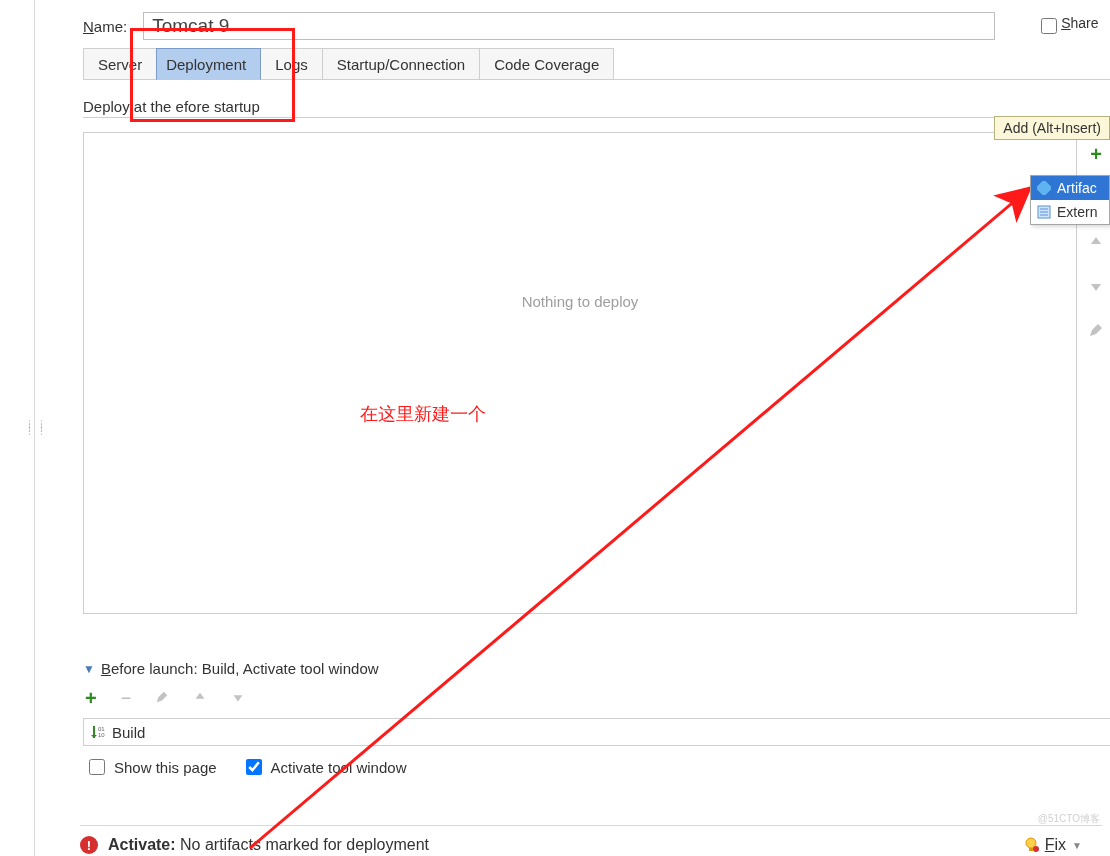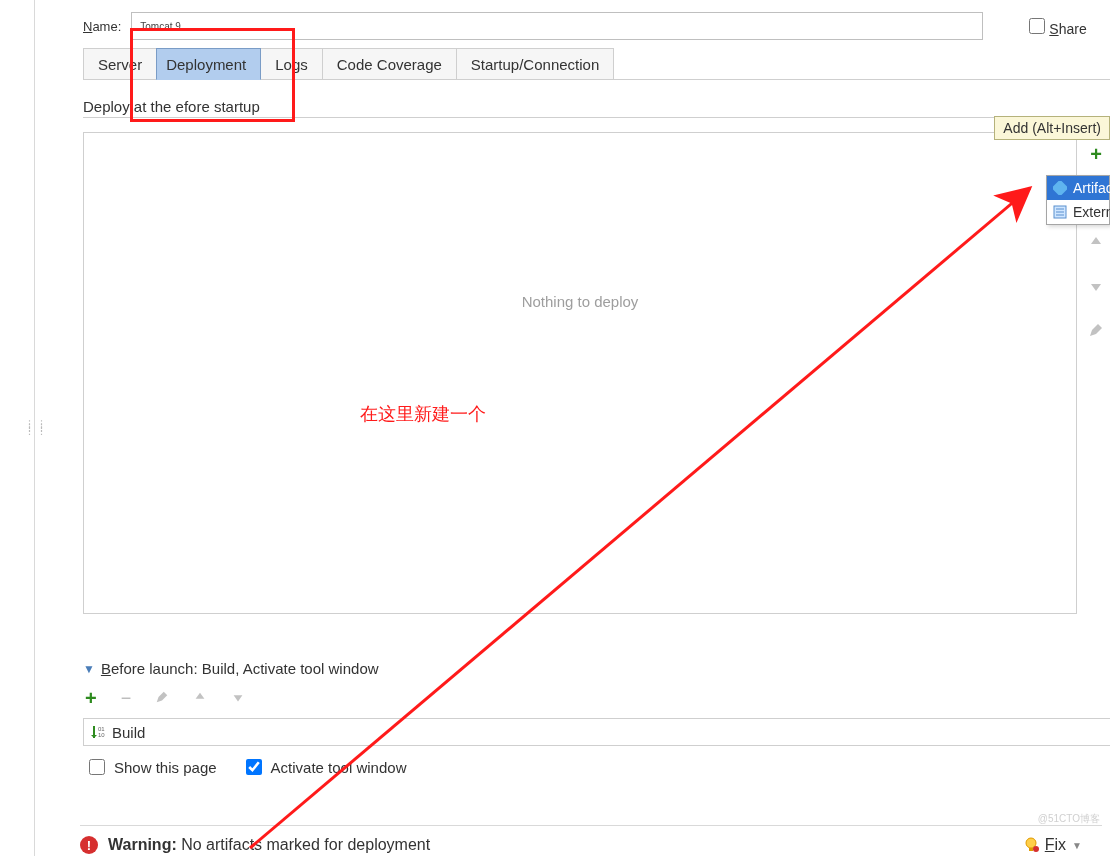--- a/index.html
+++ b/index.html
@@ -39,36 +39,36 @@
     top: 0;
     right: 0;
     bottom: 0;
   }
   .name-row {
     display: flex;
     align-items: center;
     padding: 12px 8px 8px 38px;
   }
   .name-label {
-    font-size: 13px;
-    margin-right: 10px;
+    font-size: 15px;
+    margin-right: 16px;
   }
   .name-label .ul { text-decoration: underline; }
   .name-input {
     flex: 0 0 852px;
     height: 28px;
     border: 1px solid #bfbfbf;
     padding: 2px 8px;
-    font-size: 10px;
+    font-size: 19px;
     color: #444;
     background: #fff;
   }
   .share-wrap {
     display: flex;
-    align-items: flex-end;
+    align-items: flex-start;
     margin-left: 42px;
   }
   .share-wrap input[type="checkbox"]{
     width: 16px; height: 16px; margin-right: 4px;
   }
   .share-wrap .ul { text-decoration: underline; }
   .tabs {
     display: flex;
     margin-left: 38px;
     border-bottom: 1px solid #cfcfcf;
@@ -168,21 +168,21 @@
     border: 1px solid #b5b27b;
     padding: 3px 8px;
     font-size: 14px;
     color: #333;
     z-index: 60;
   }
   .popup {
     position: absolute;
     right: 0;
     top: 175px;
-    width: 64px;
+    width: 80px;
     border: 1px solid #a5a5a5;
     background: #fff;
     z-index: 60;
     box-shadow: 2px 2px 4px rgba(0,0,0,0.15);
   }
   .popup-item {
     display: flex;
     align-items: center;
     padding: 4px 6px;
     font-size: 14px;
@@ -326,22 +326,22 @@
     <label class="share-wrap">
       <input type="checkbox" style="">
       <span><span class="ul">S</span><span>hare</span></span>
     </label>
   </div>
 
   <div class="tabs">
     <div class="tab">Server</div>
     <div class="tab active">Deployment</div>
     <div class="tab">Logs</div>
+    <div class="tab">Startup/Connection</div>
     <div class="tab">Code Coverage</div>
-    <div class="tab">Startup/Connection</div>
   </div>
 
   <div class="deploy-block">
     <div class="section-title">Deploy at the efore startup</div>
     <hr class="deploy-hr">
     <div class="deploy-body">
       <div class="nothing-box">
         <div class="nothing-text">Nothing to deploy</div>
       </div>
       <div class="side-toolbar">
@@ -437,21 +437,21 @@
   <defs>
     <marker id="ah" markerWidth="14" markerHeight="14" refX="11" refY="6" orient="auto">
       <path d="M0,0 L12,6 L0,12 L3,6 Z" fill="#ff1a1a"></path>
     </marker>
   </defs>
   <line x1="10" y1="700" x2="790" y2="40" stroke="#ff1a1a" stroke-width="3" marker-end="url(#ah)"></line>
 </svg>
 
 <div class="warning-bar">
   <span class="warning-icon">!</span>
-  <span class="warning-text"><b>Warning:</b><span> No artifacts marked for deployment</span></span>
+  <span class="warning-text"><b>Activate:</b><span> No artifacts marked for deployment</span></span>
   <span class="fix-btn">
     <svg width="16" height="16" viewBox="0 0 16 16">
       <circle cx="8" cy="6" r="5" fill="#ffcf4a" stroke="#e09a00"></circle>
       <rect x="6" y="11" width="4" height="3" fill="#e09a00"></rect>
       <circle cx="13" cy="12" r="3" fill="#d62f2f"></circle>
     </svg>
     <span><span class="ul">F</span><span>ix</span></span>
     <span style="font-size:10px;color:#888;">▼</span>
   </span>
 </div>

